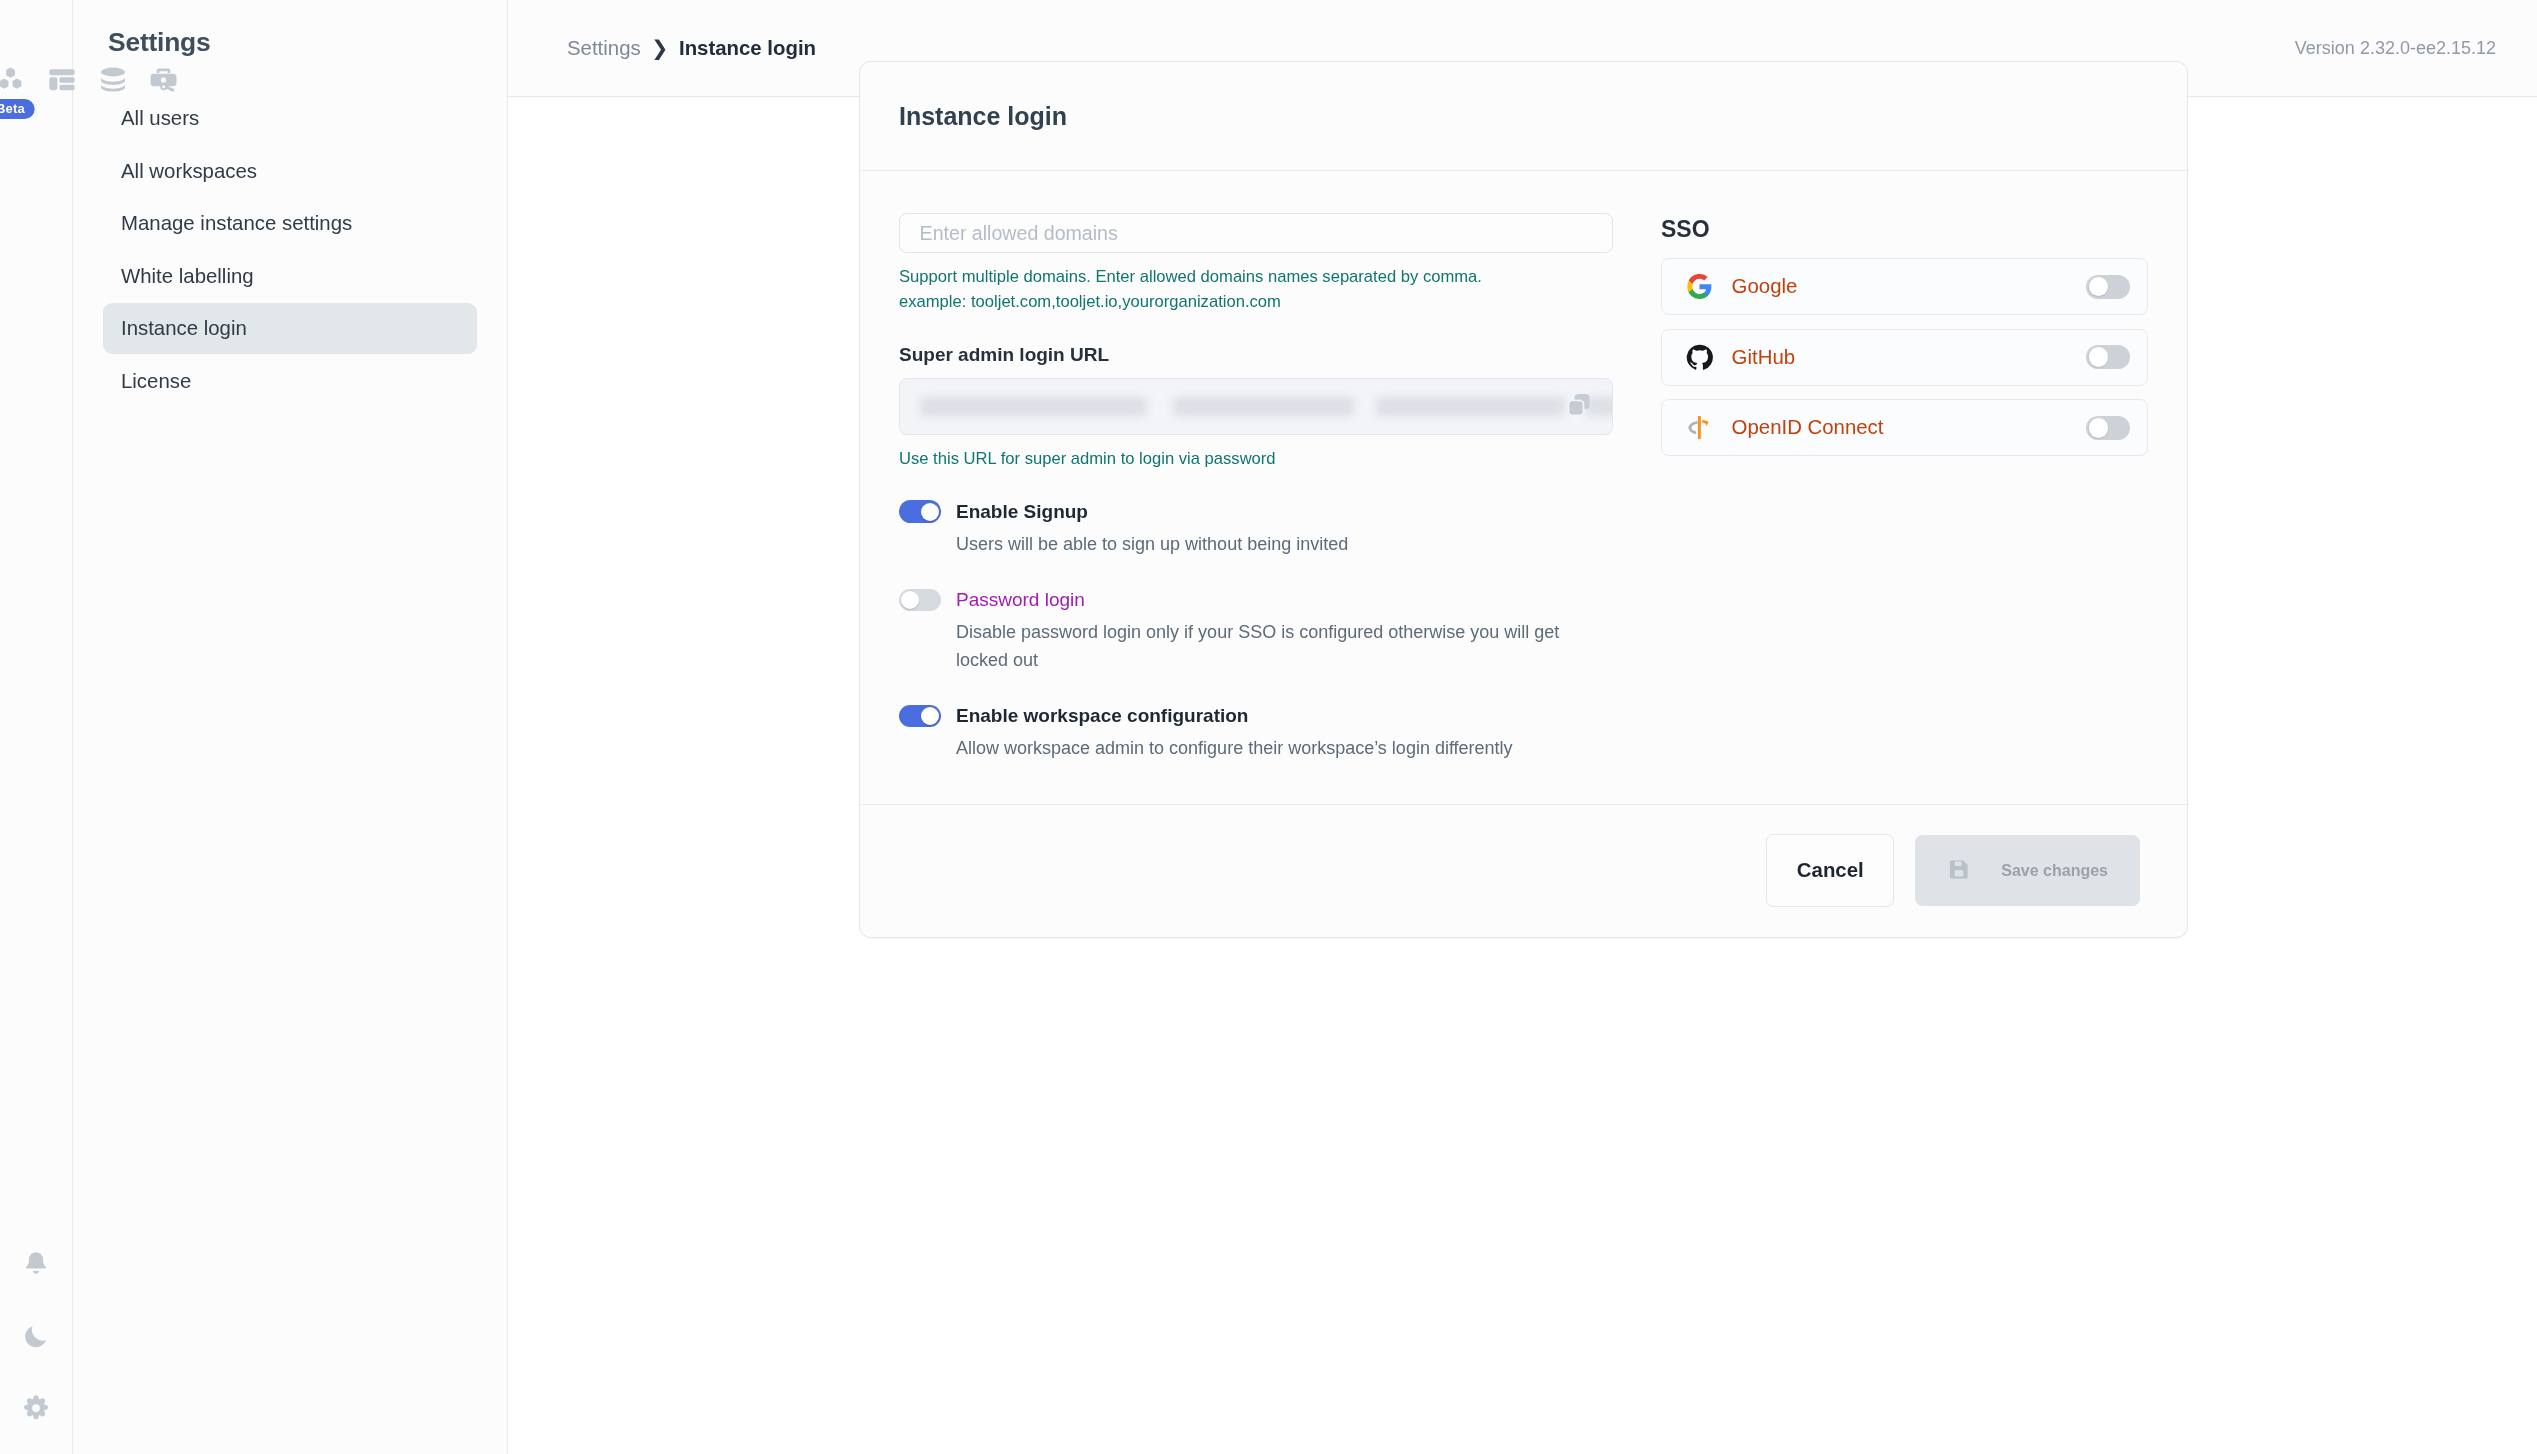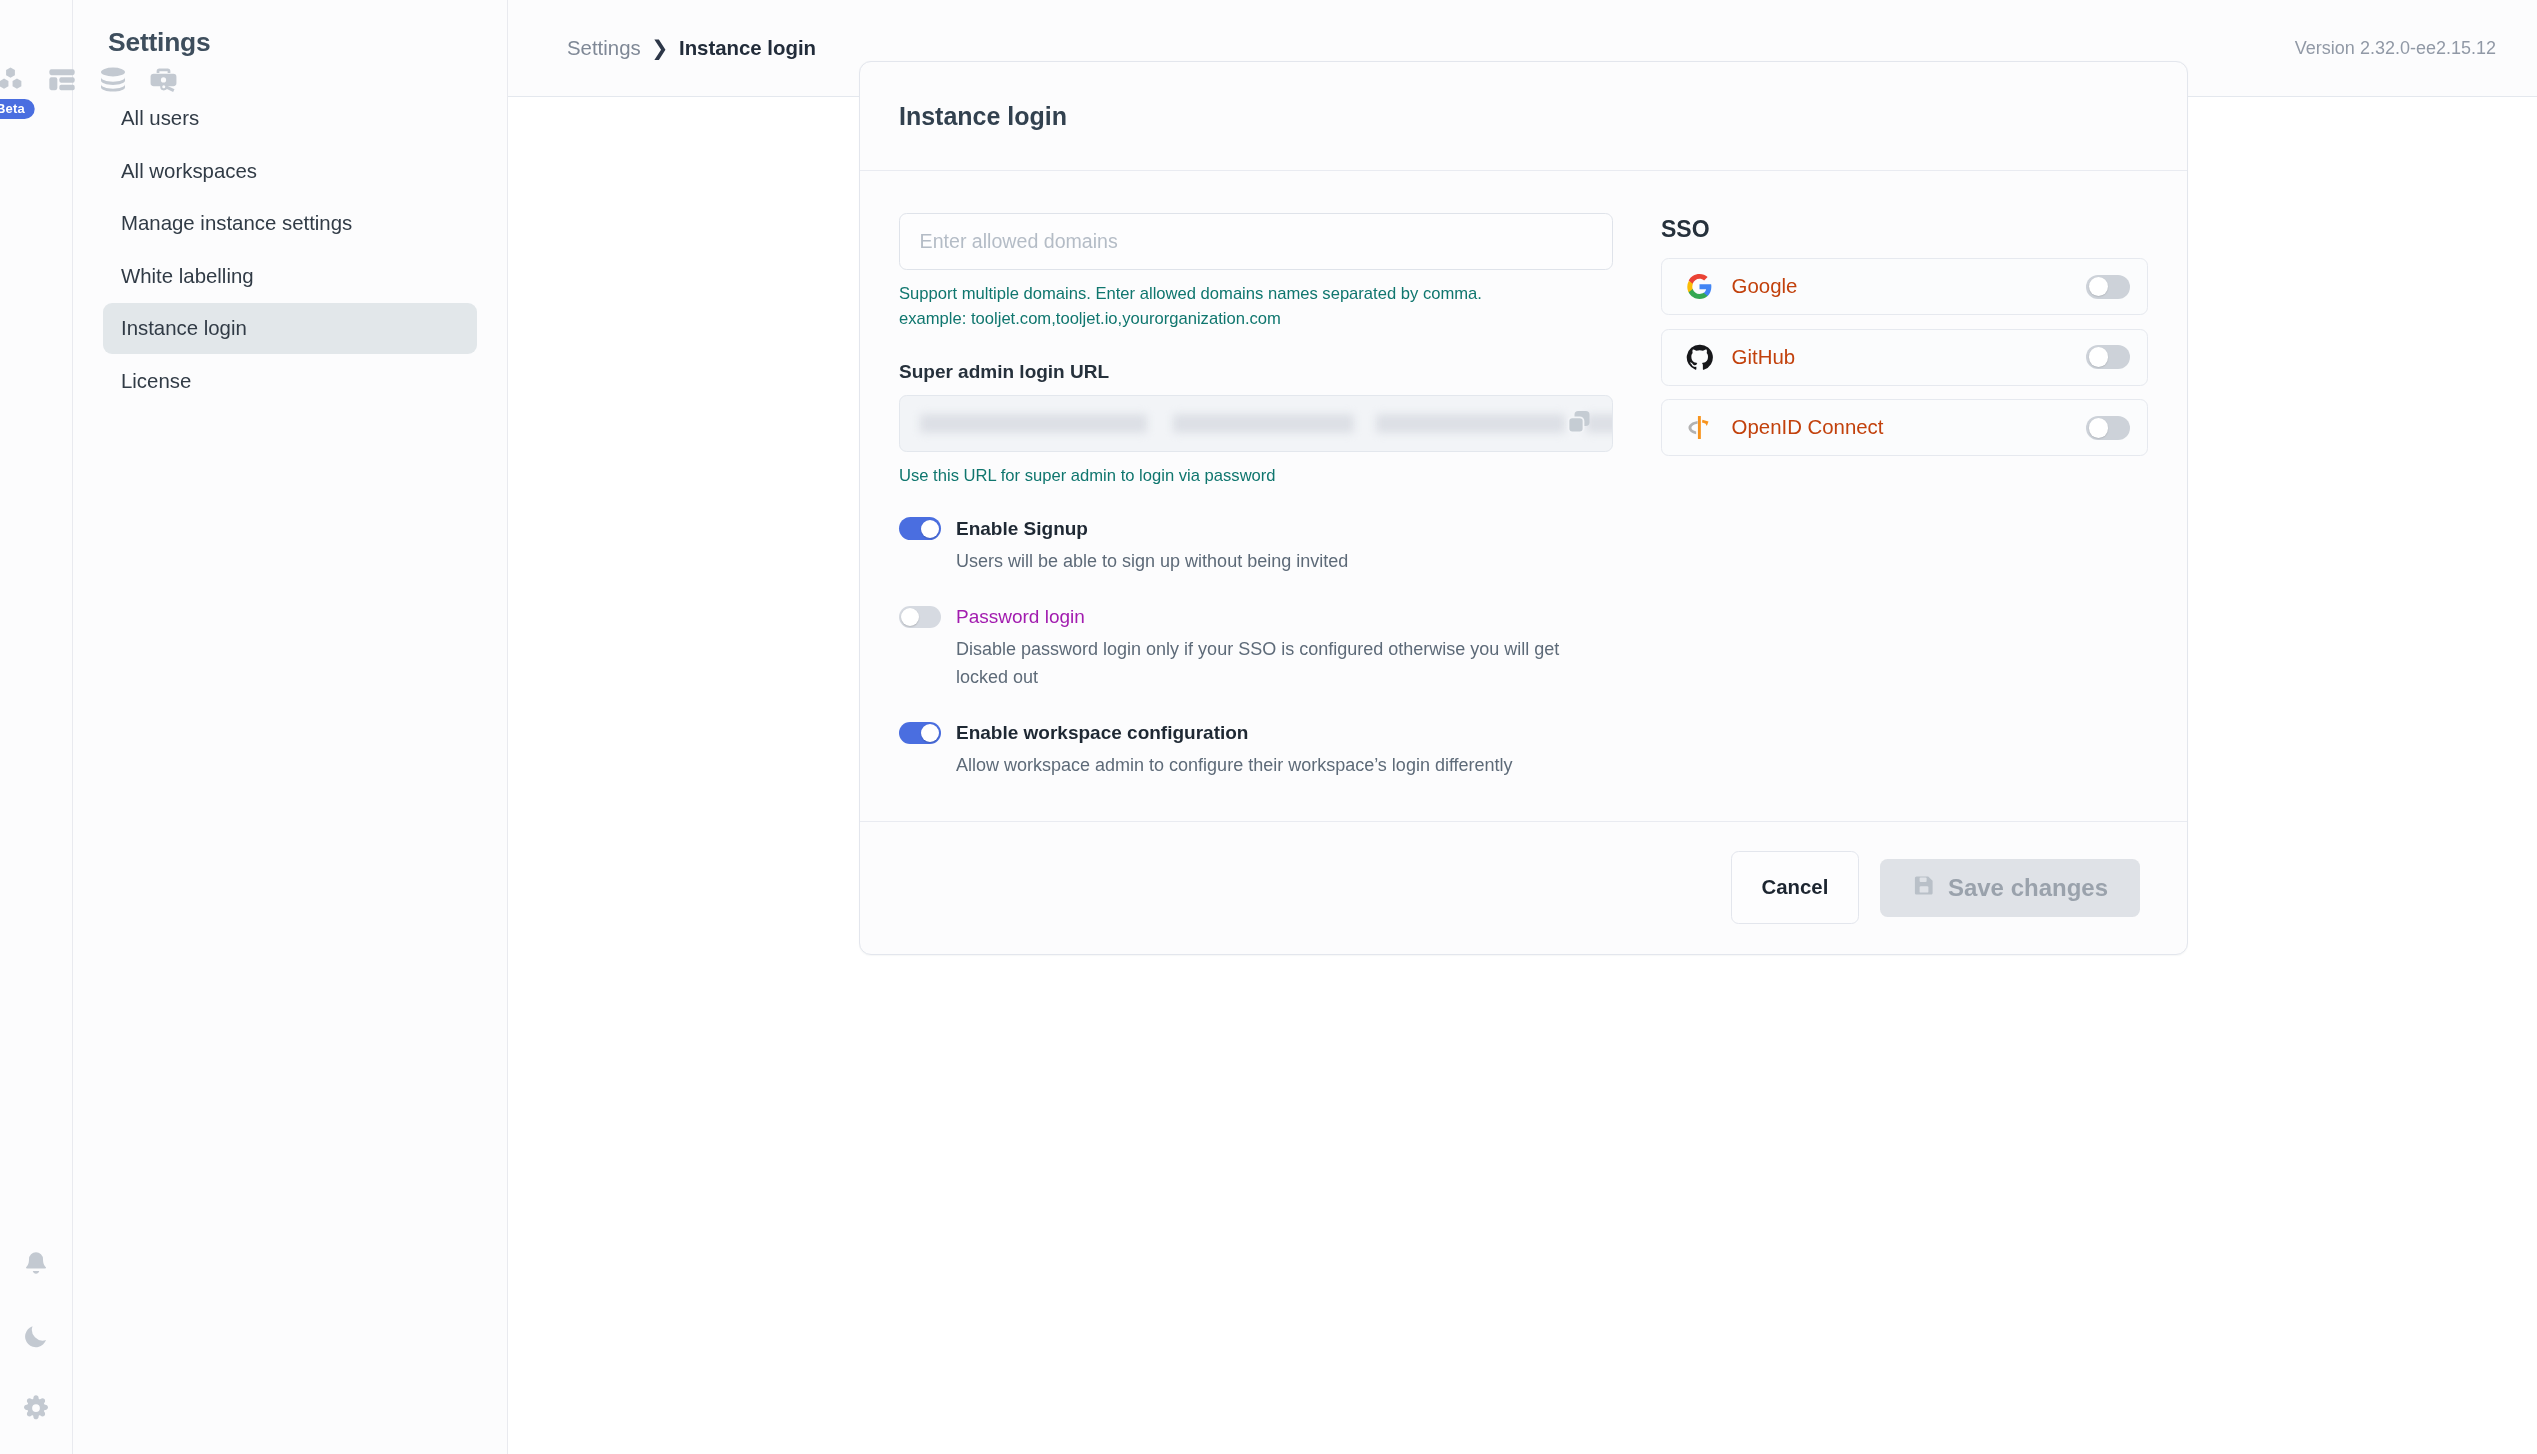--- a/index.html
+++ b/index.html
@@ -102,21 +102,21 @@
     padding-left: 39px;
     border-bottom: 1.5px solid #e9ebf1;
     font-size: 25px; font-weight: 700; color: #32414f;
   }
   .card-body { padding: 42px 39px 41px 39px; display: flex; gap: 48px; }
   .col-left { width: 714px; flex: 0 0 714px; }
   .col-right { flex: 1 1 auto; padding-top: 3px; }
 
   .field-label { font-size: 19px; font-weight: 700; color: #26313c; margin-bottom: 12px; }
   .text-input {
-    width: 100%; height: 57px;
+    width: 100%; height: 40px;
     border: 1.5px solid #dfe3ea; border-radius: 7.6px;
     background: #fdfdfe;
     font-size: 19.6px; color: #2b3440;
     padding: 0 19.6px;
     font-family: "Liberation Sans", sans-serif;
     outline: none;
   }
   .text-input::placeholder { color: #b4bcc6; }
   .helper {
     margin-top: 10.6px;
@@ -203,28 +203,28 @@
   }
   .btn-cancel {
     height: 73px; min-width: 128px;
     border: 1.5px solid #e3e6ed; border-radius: 7.6px;
     background: #fdfdfe;
     font-size: 20.4px; font-weight: 700; color: #1c2530;
     font-family: "Liberation Sans", sans-serif;
     padding: 0 26px;
   }
   .btn-save {
-    height: 58px;
+    height: 71px;
     border: none; border-radius: 7.6px;
     background: #dfe2e7;
     color: #9aa2ac;
-    font-size: 24px; font-weight: 700;
+    font-size: 16px; font-weight: 700;
     font-family: "Liberation Sans", sans-serif;
     padding: 0 32px;
-    display: flex; align-items: center; gap: 12px;
+    display: flex; align-items: center; gap: 30px;
   }
 </style>
 </head>
 <body>
 
 <div class="app">
 
   <div class="rail">
     <div class="rail-top">
 

